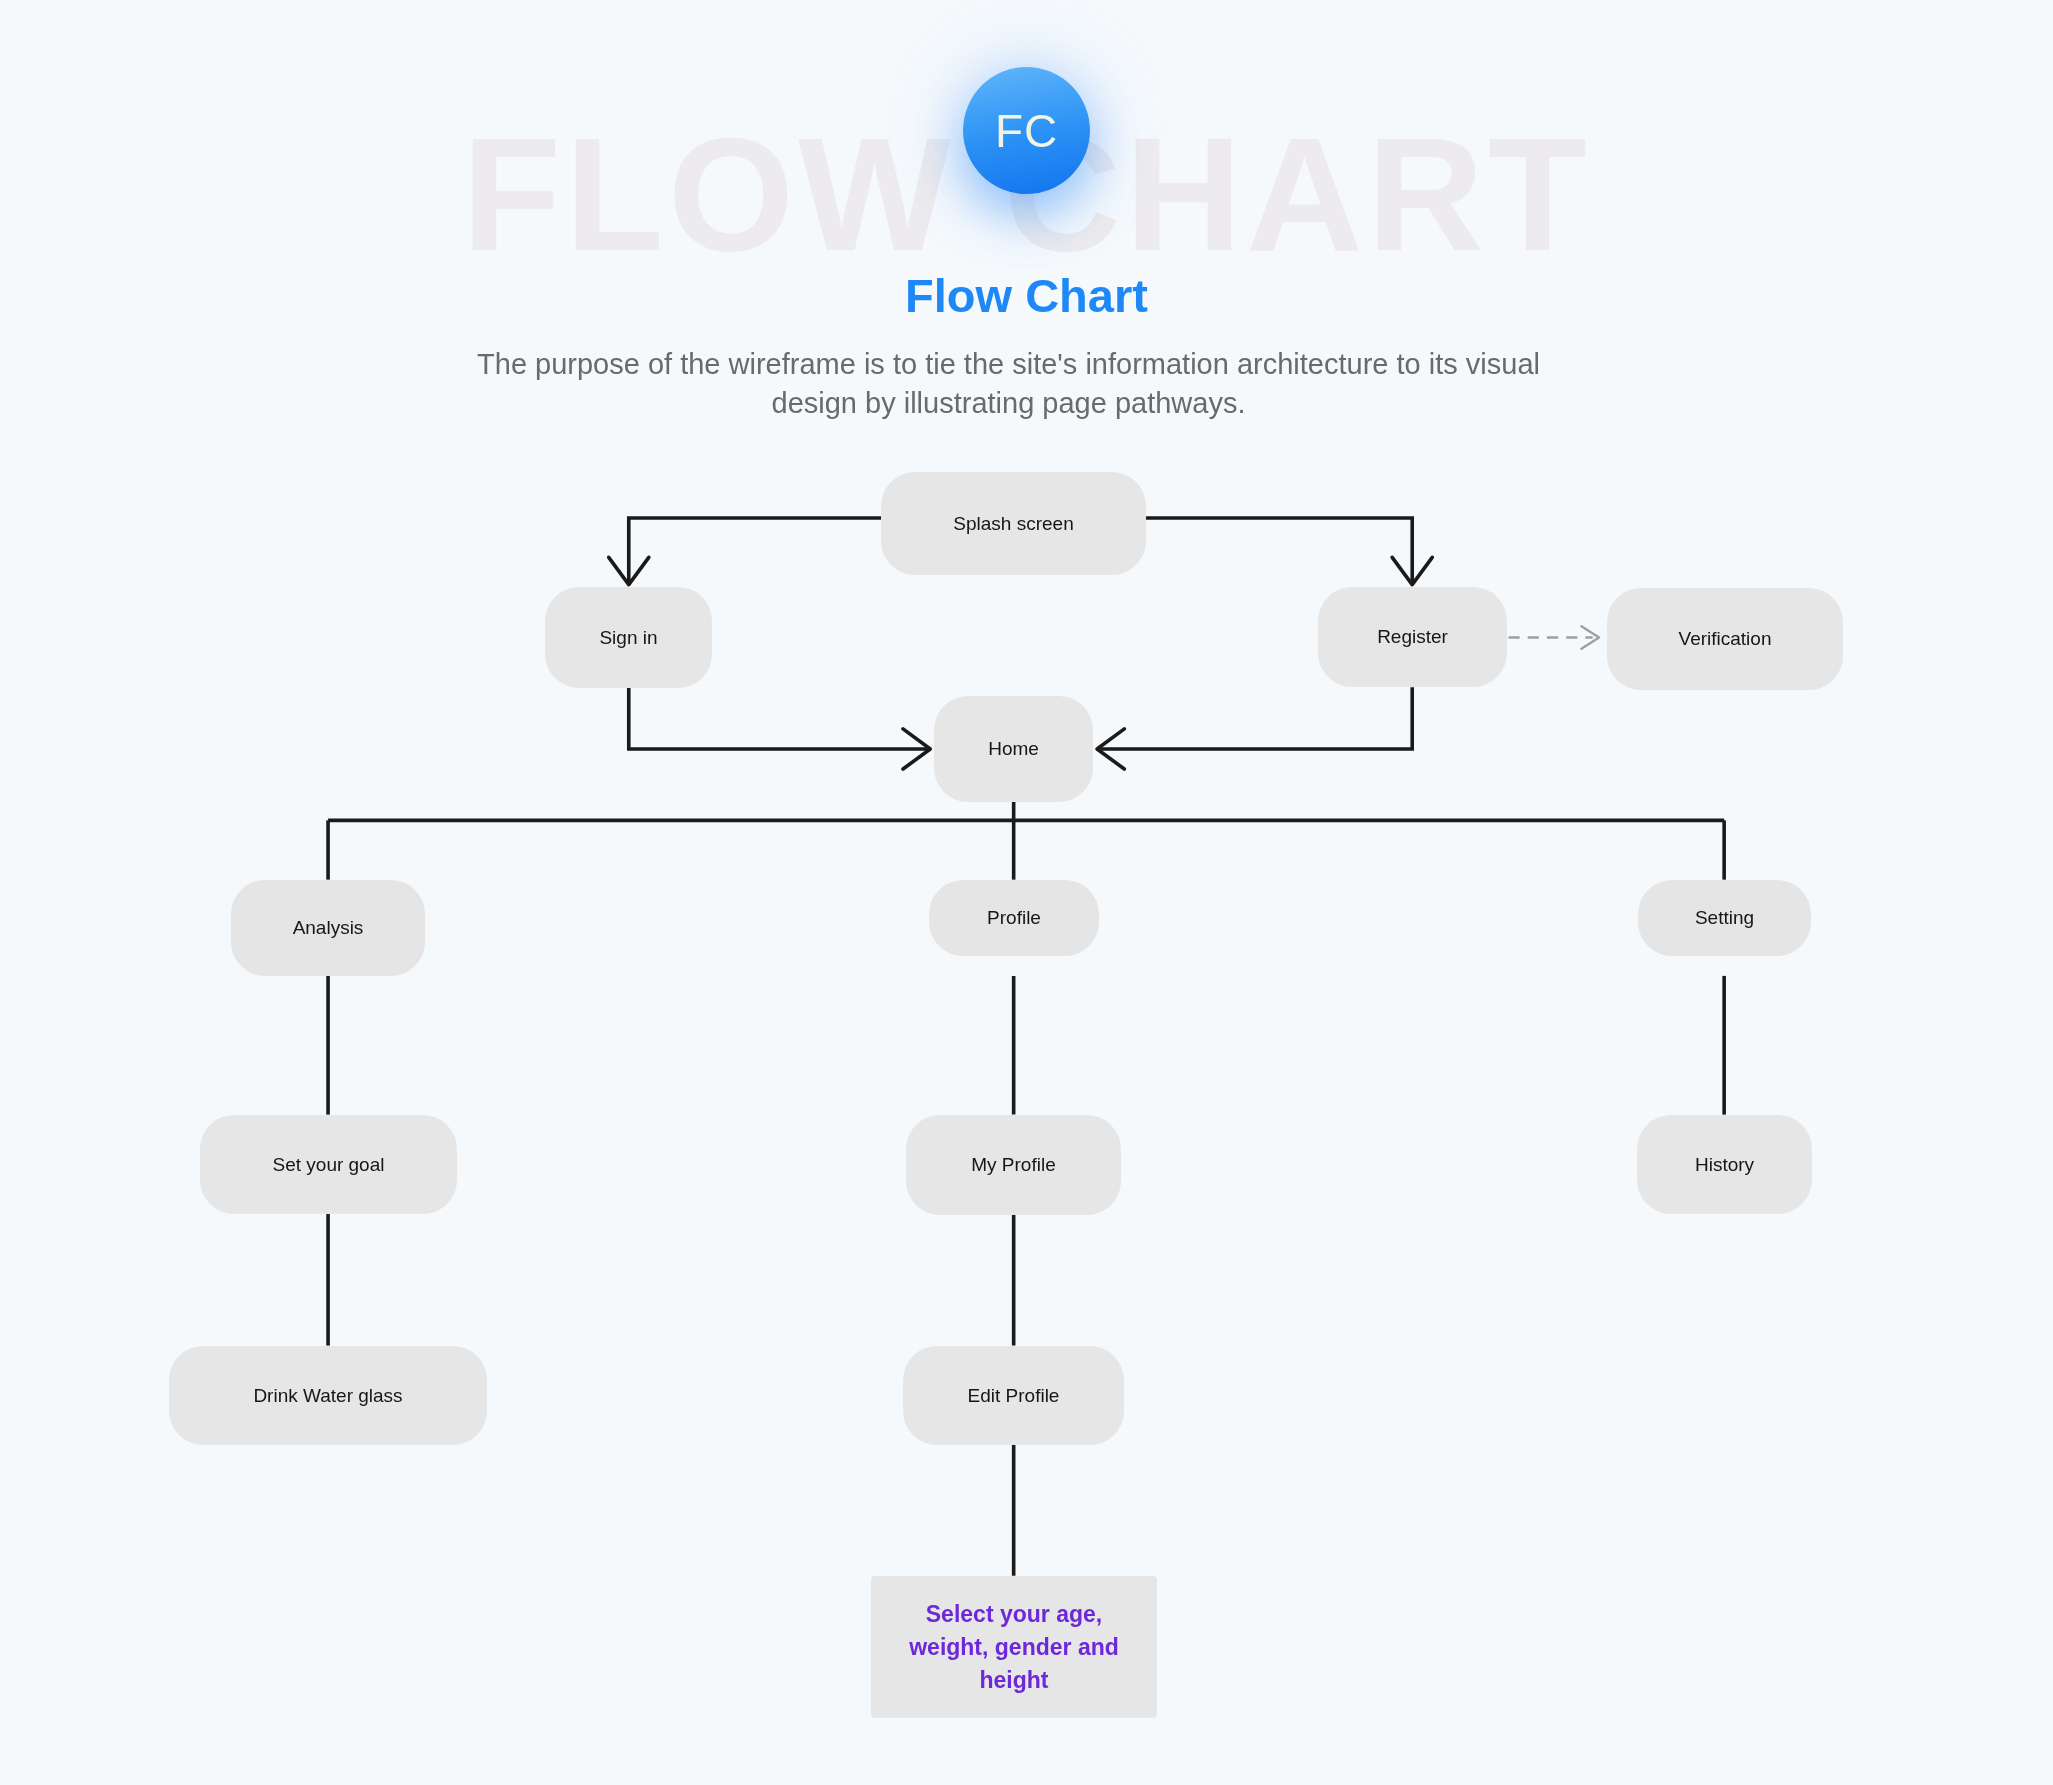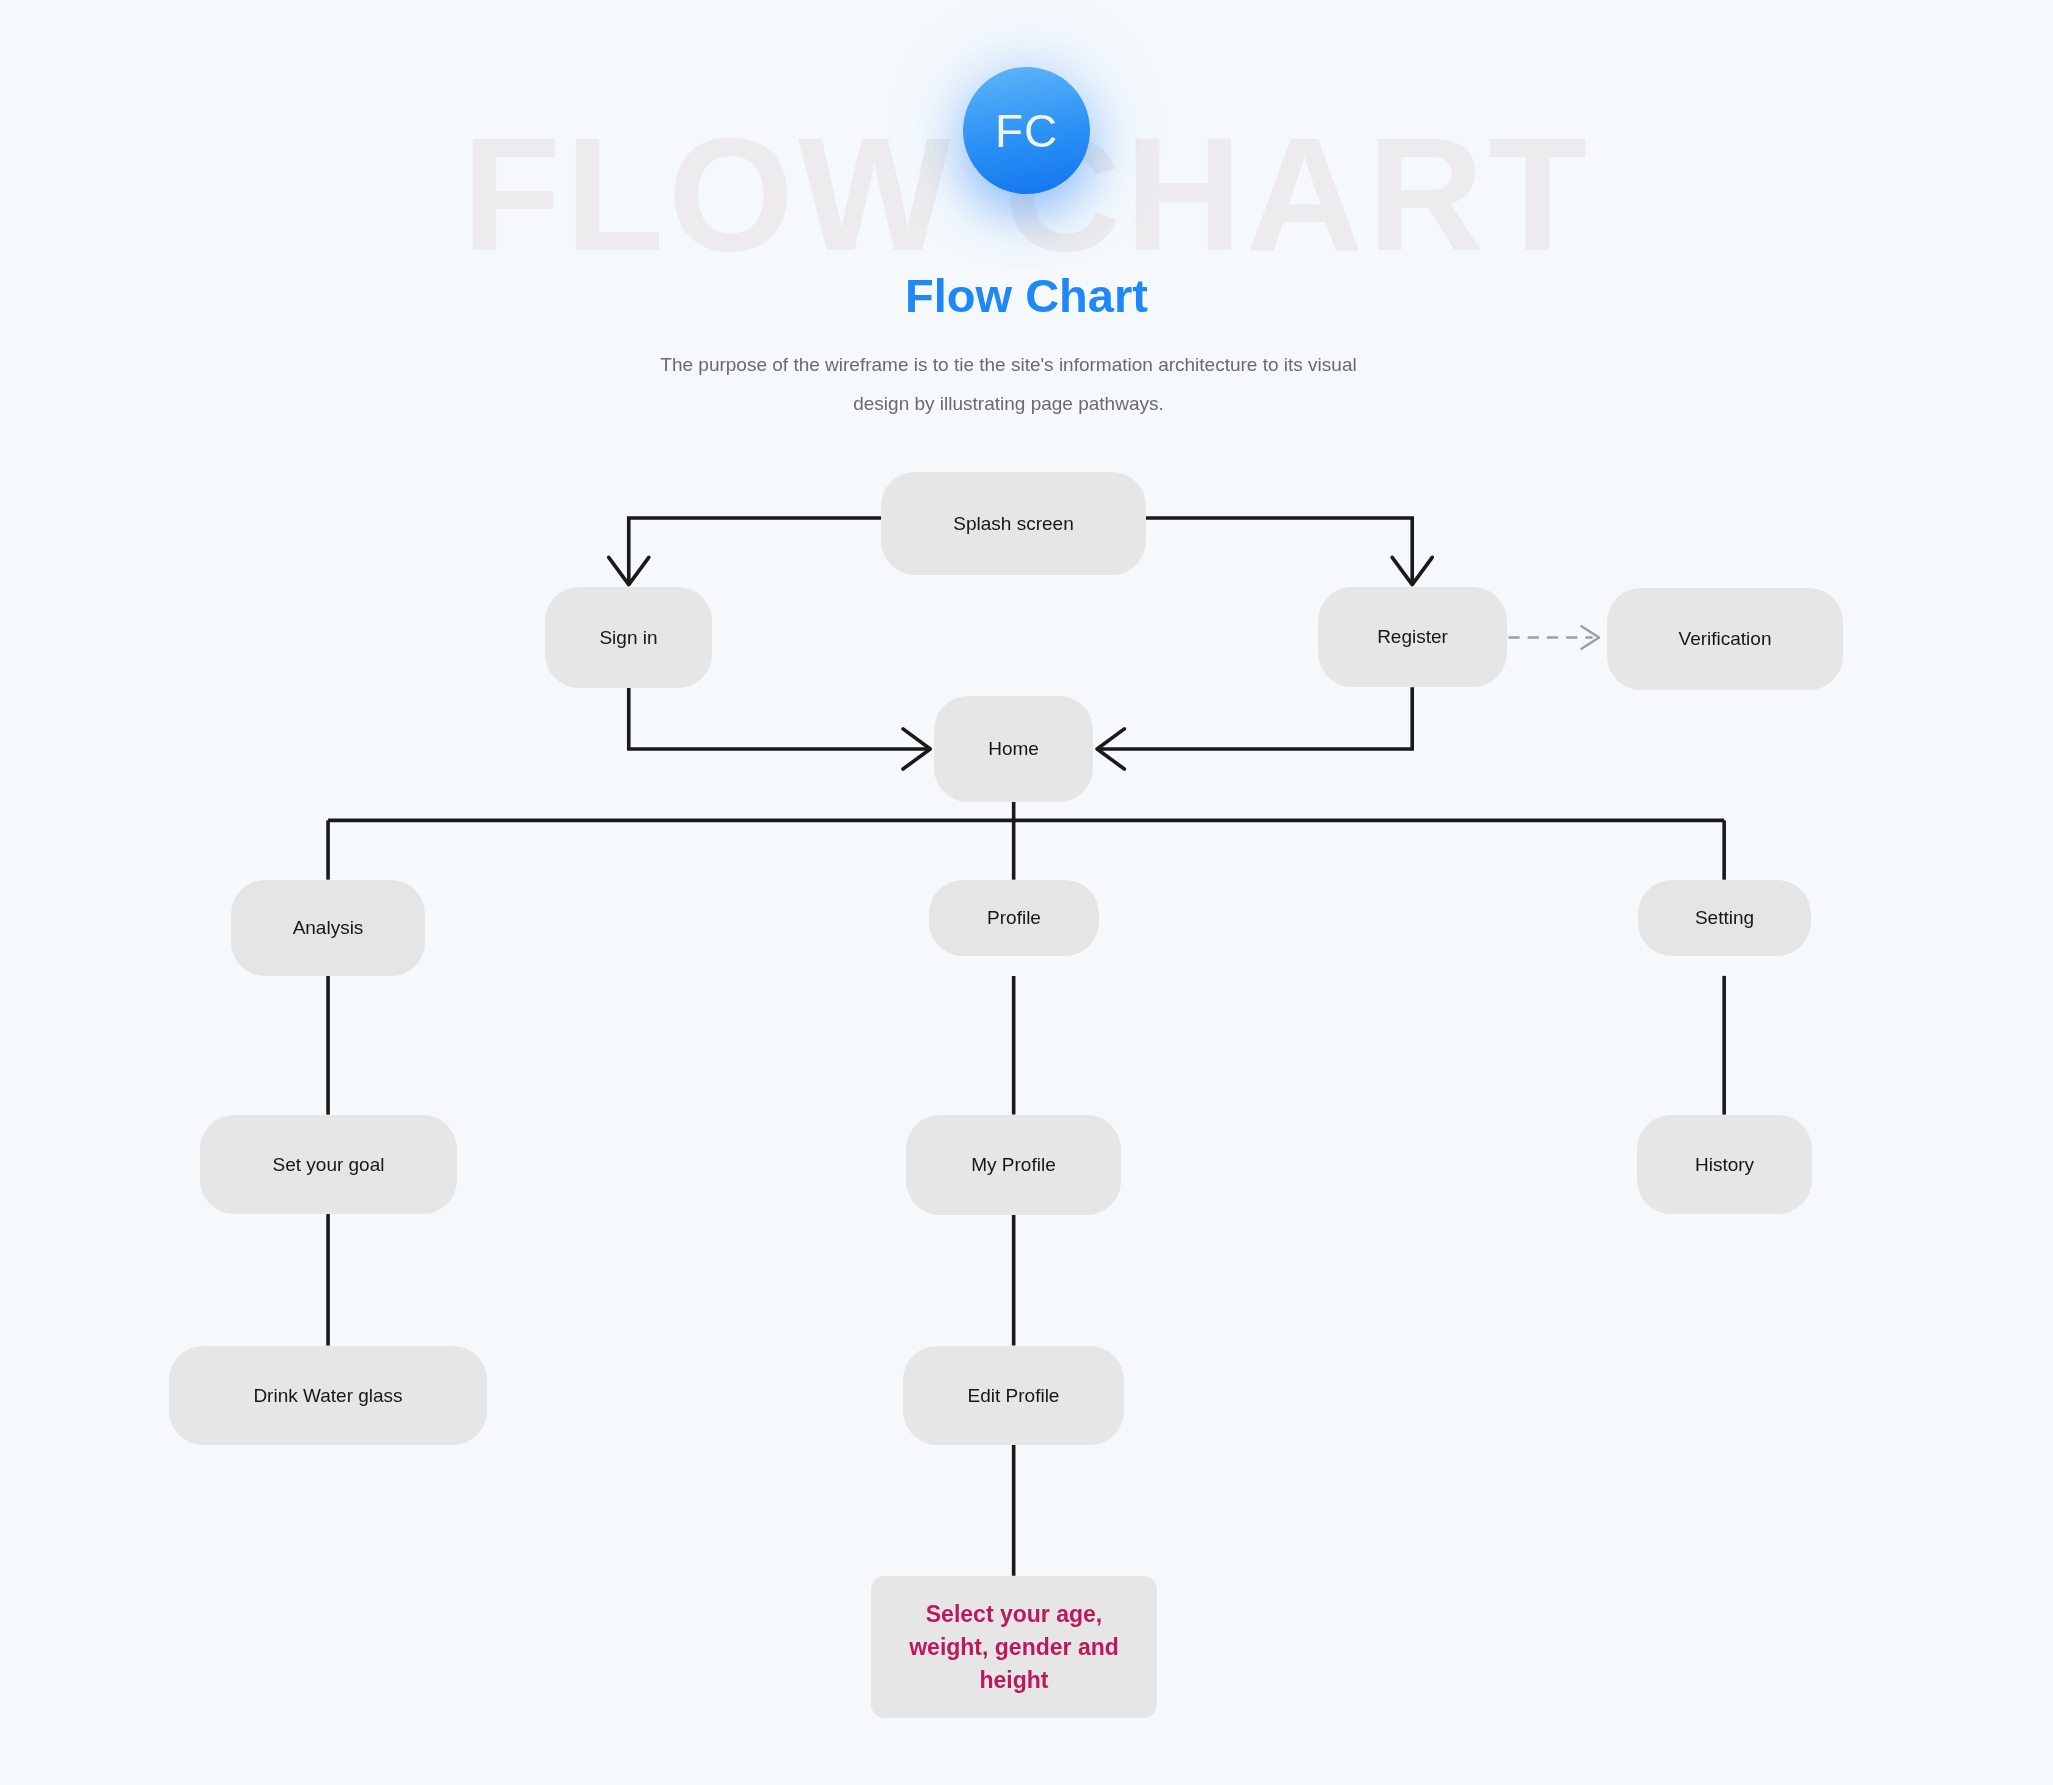--- a/index.html
+++ b/index.html
@@ -26,41 +26,41 @@
     display:flex;align-items:center;justify-content:center;
     z-index:2;
   }
   .logo-circle span{font-size:46px;font-weight:400;color:#f1f4e2;letter-spacing:0.8px;}
   .page-title{
     position:absolute;left:0;top:268px;width:2053px;text-align:center;
     font-size:47px;font-weight:800;color:#1e88f7;z-index:2;
   }
   .page-subtitle{
     position:absolute;left:0;top:345px;width:2017px;text-align:center;
-    font-size:19px;line-height:39px;color:#6a6a6a;z-index:2;
+    font-size:29px;line-height:39px;color:#6a6a6a;z-index:2;
   }
 
   
   svg.wires{position:absolute;left:0;top:0;z-index:1;}
   .wire{stroke:#1a1a1a;stroke-width:4.5;fill:none;}
   .head{stroke:#1a1a1a;stroke-width:4.5;fill:none;stroke-linecap:round;stroke-linejoin:round;}
   .wire-dashed{stroke:#9aa0a6;stroke-width:3;fill:none;stroke-dasharray:14 10;}
   .head-dashed{stroke:#9aa0a6;stroke-width:3;fill:none;stroke-linecap:round;stroke-linejoin:round;}
 
   
   .node{
     position:absolute;z-index:2;
     background:#e6e6e7;border-radius:34px;
     display:flex;align-items:center;justify-content:center;
     font-size:19px;font-weight:500;color:#161616;text-align:center;
   }
   .node.primary{background:#e5e5e5;}
   .node.multiline{
     font-size:23px;font-weight:700;line-height:33px;
-    padding:8px 21px;box-sizing:border-box;border-radius:14px;color:#be185d;
+    padding:8px 21px;box-sizing:border-box;border-radius:4px;color:#6d28d9;
   }
 </style>
 </head>
 <body>
 
 <div class="canvas">
 
   <div class="watermark">FLOW CHART</div>
   <div class="logo-circle">
     <span>FC</span>

